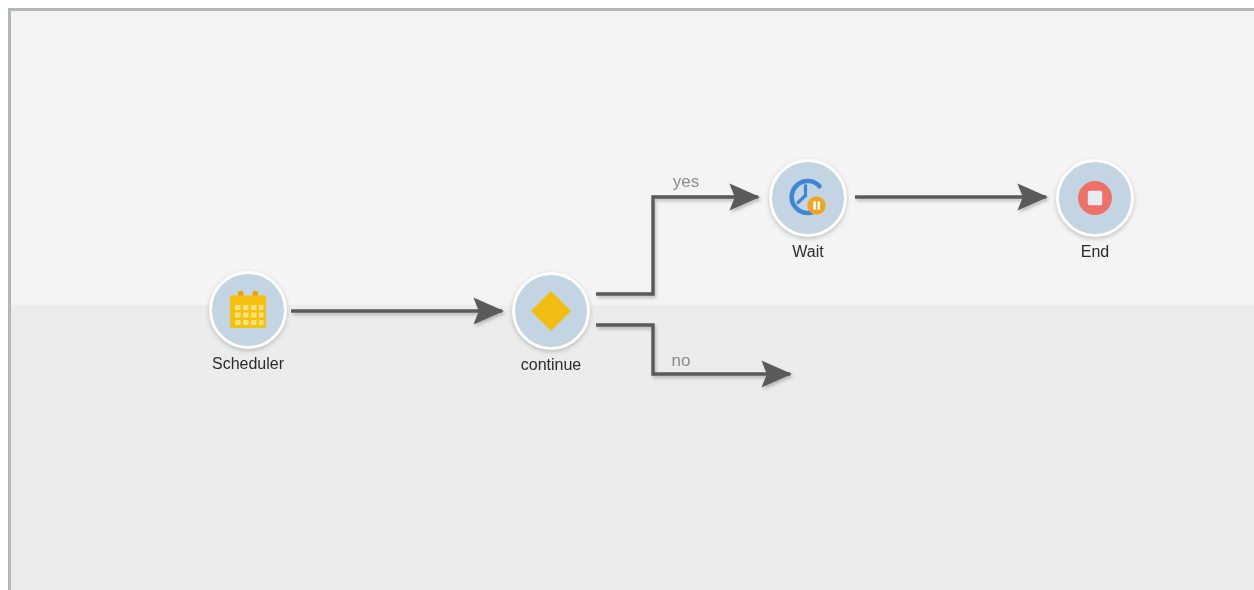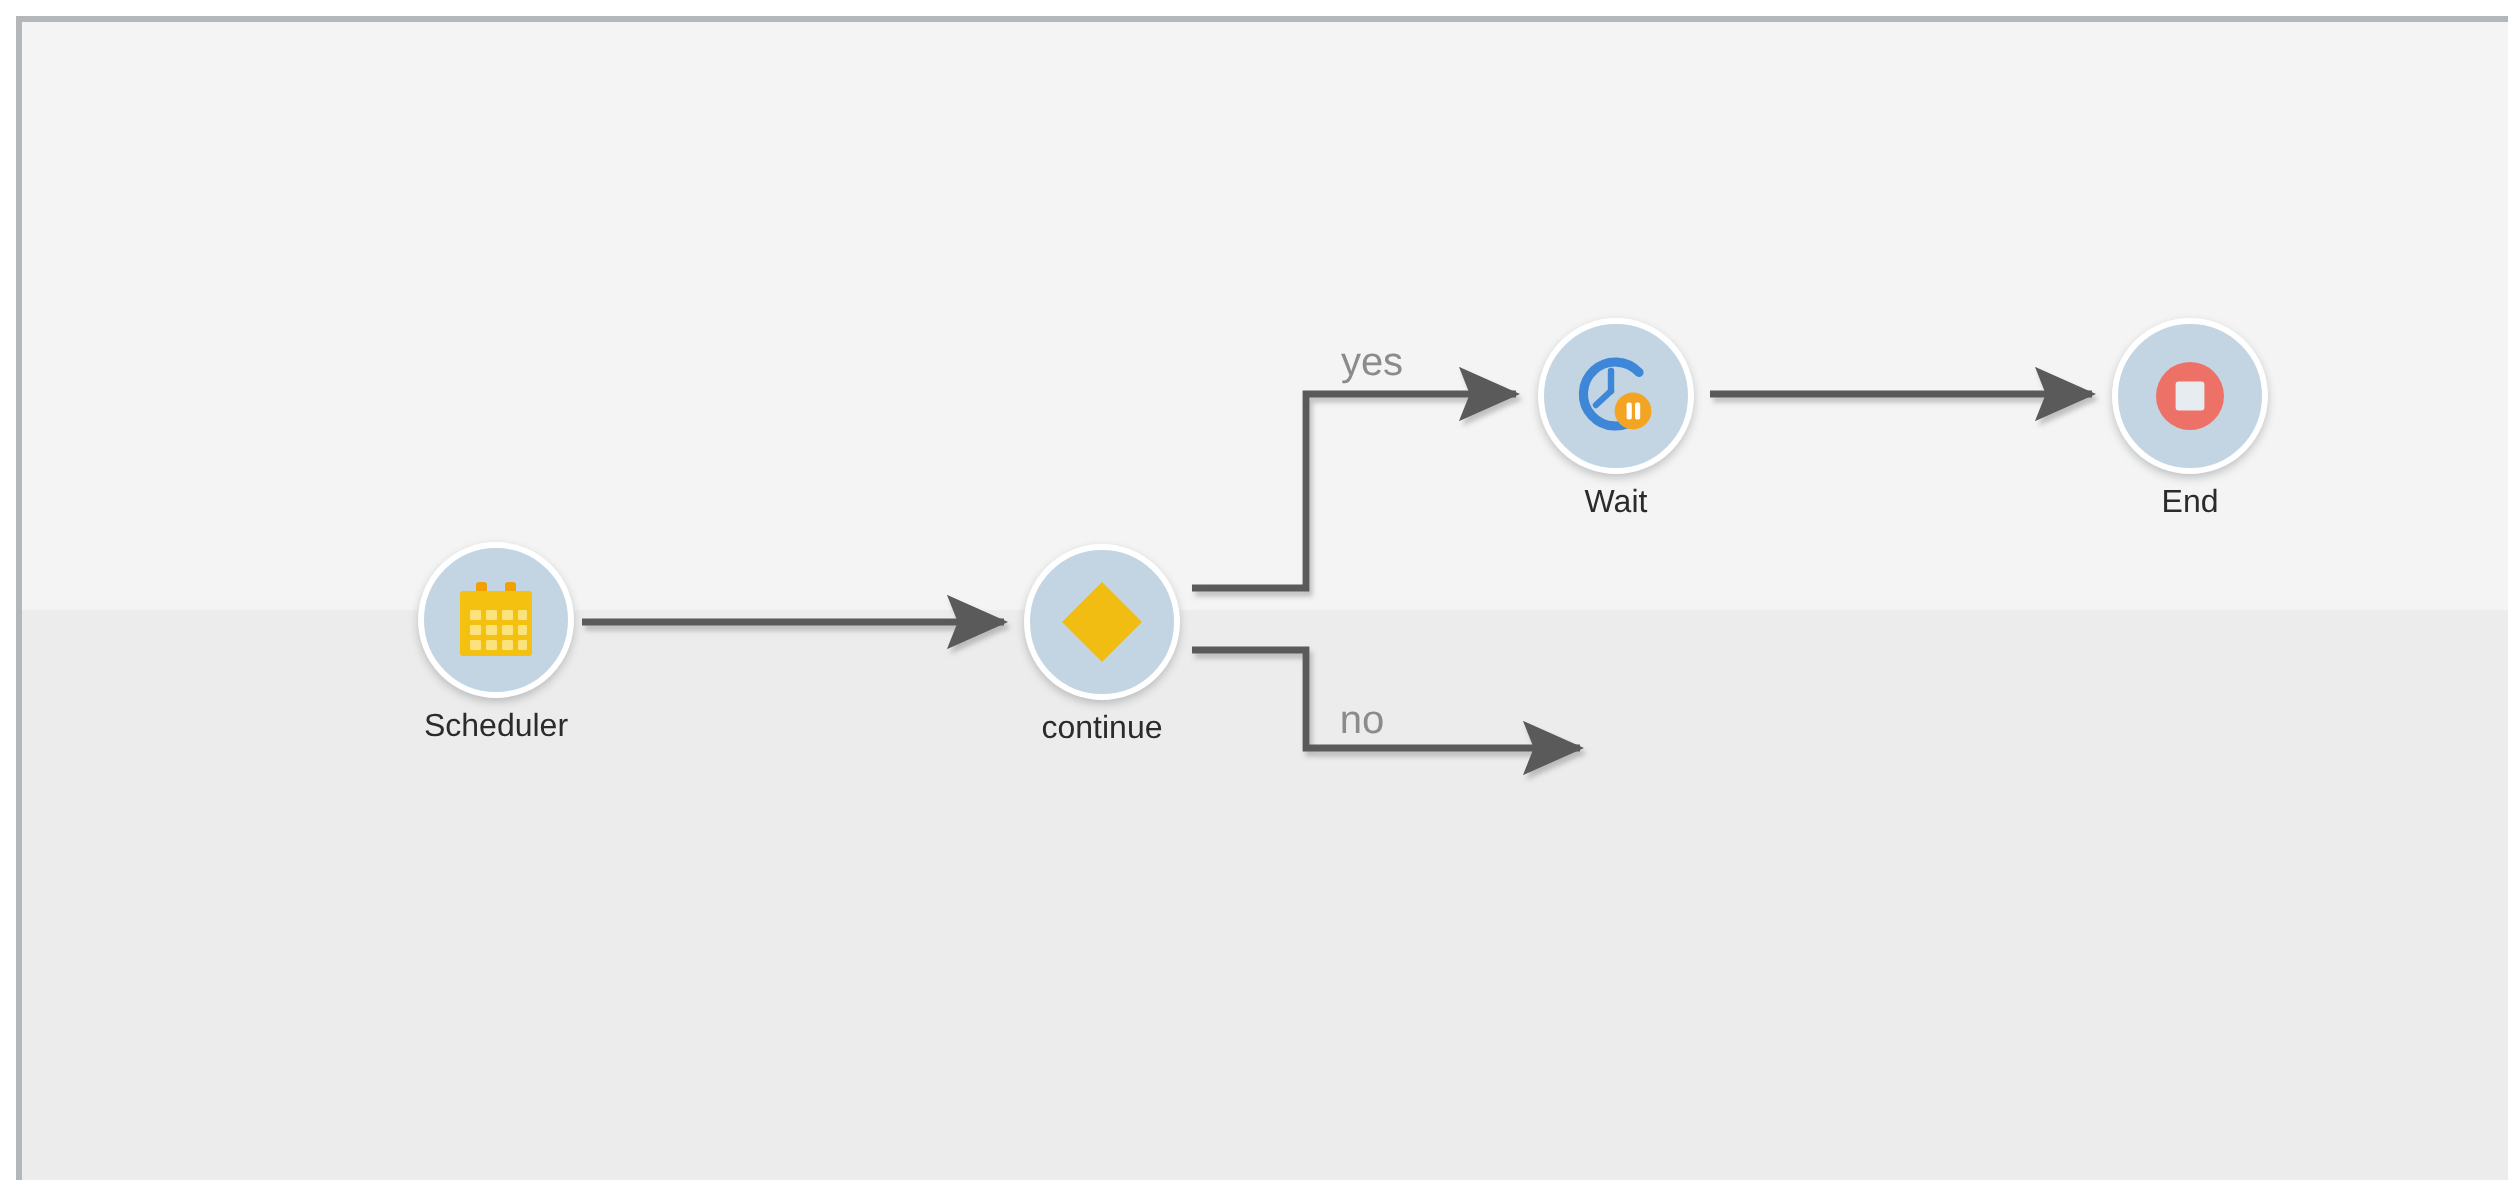--- a/index.html
+++ b/index.html
@@ -96,21 +96,21 @@
   }
 
   .icon-svg {
     display: block;
   }
 
   
   .edge-label {
     position: absolute;
     transform: translate(-50%, -50%);
-    font-size: 20px;
+    font-size: 17px;
     color: #8b8b8b;
     white-space: nowrap;
     font-family: "Liberation Sans", sans-serif;
   }
 </style>
 </head>
 <body>
 
 <div id="canvas-root">
 

